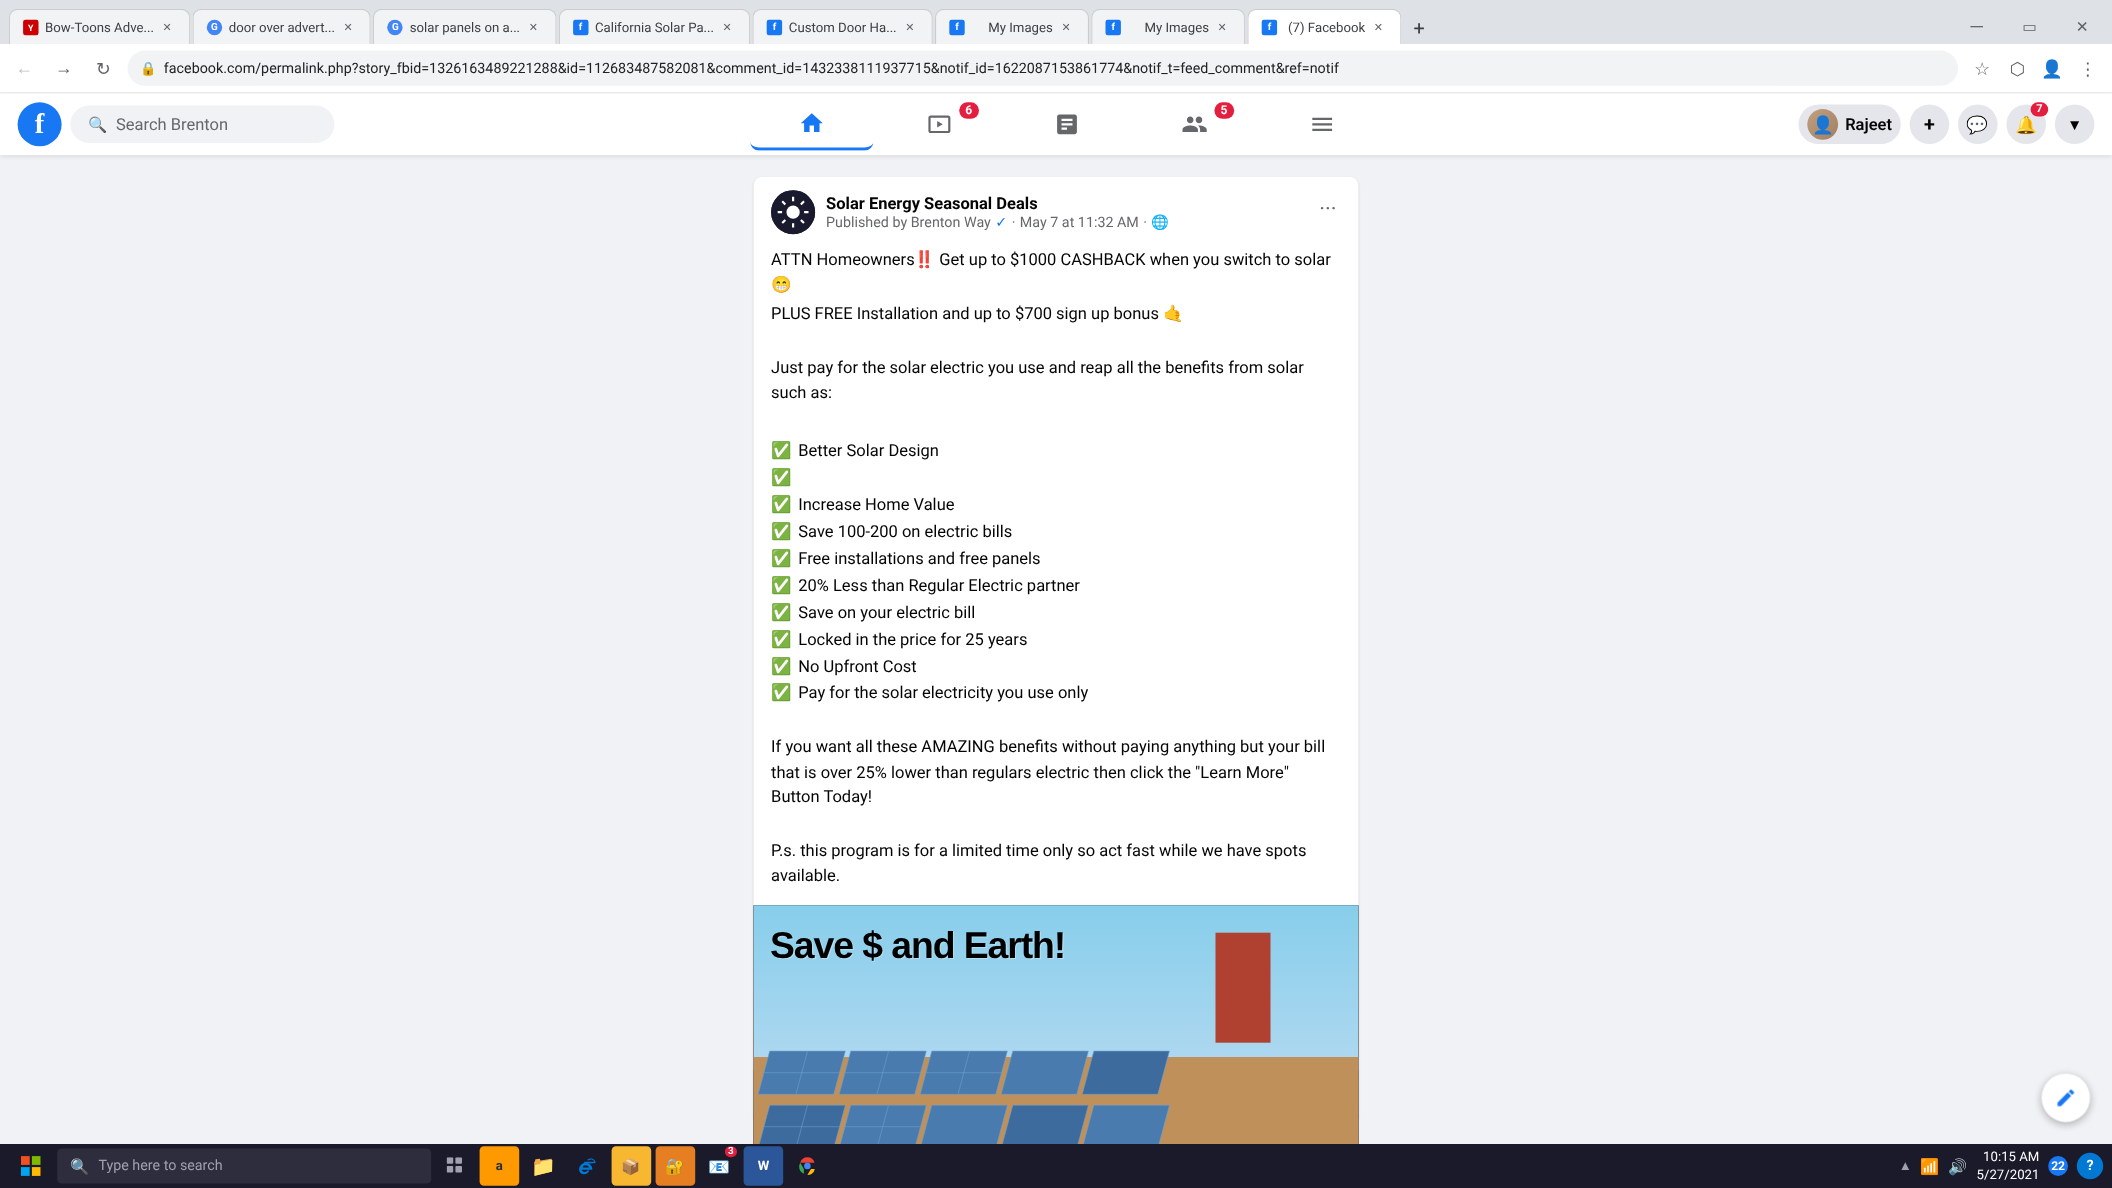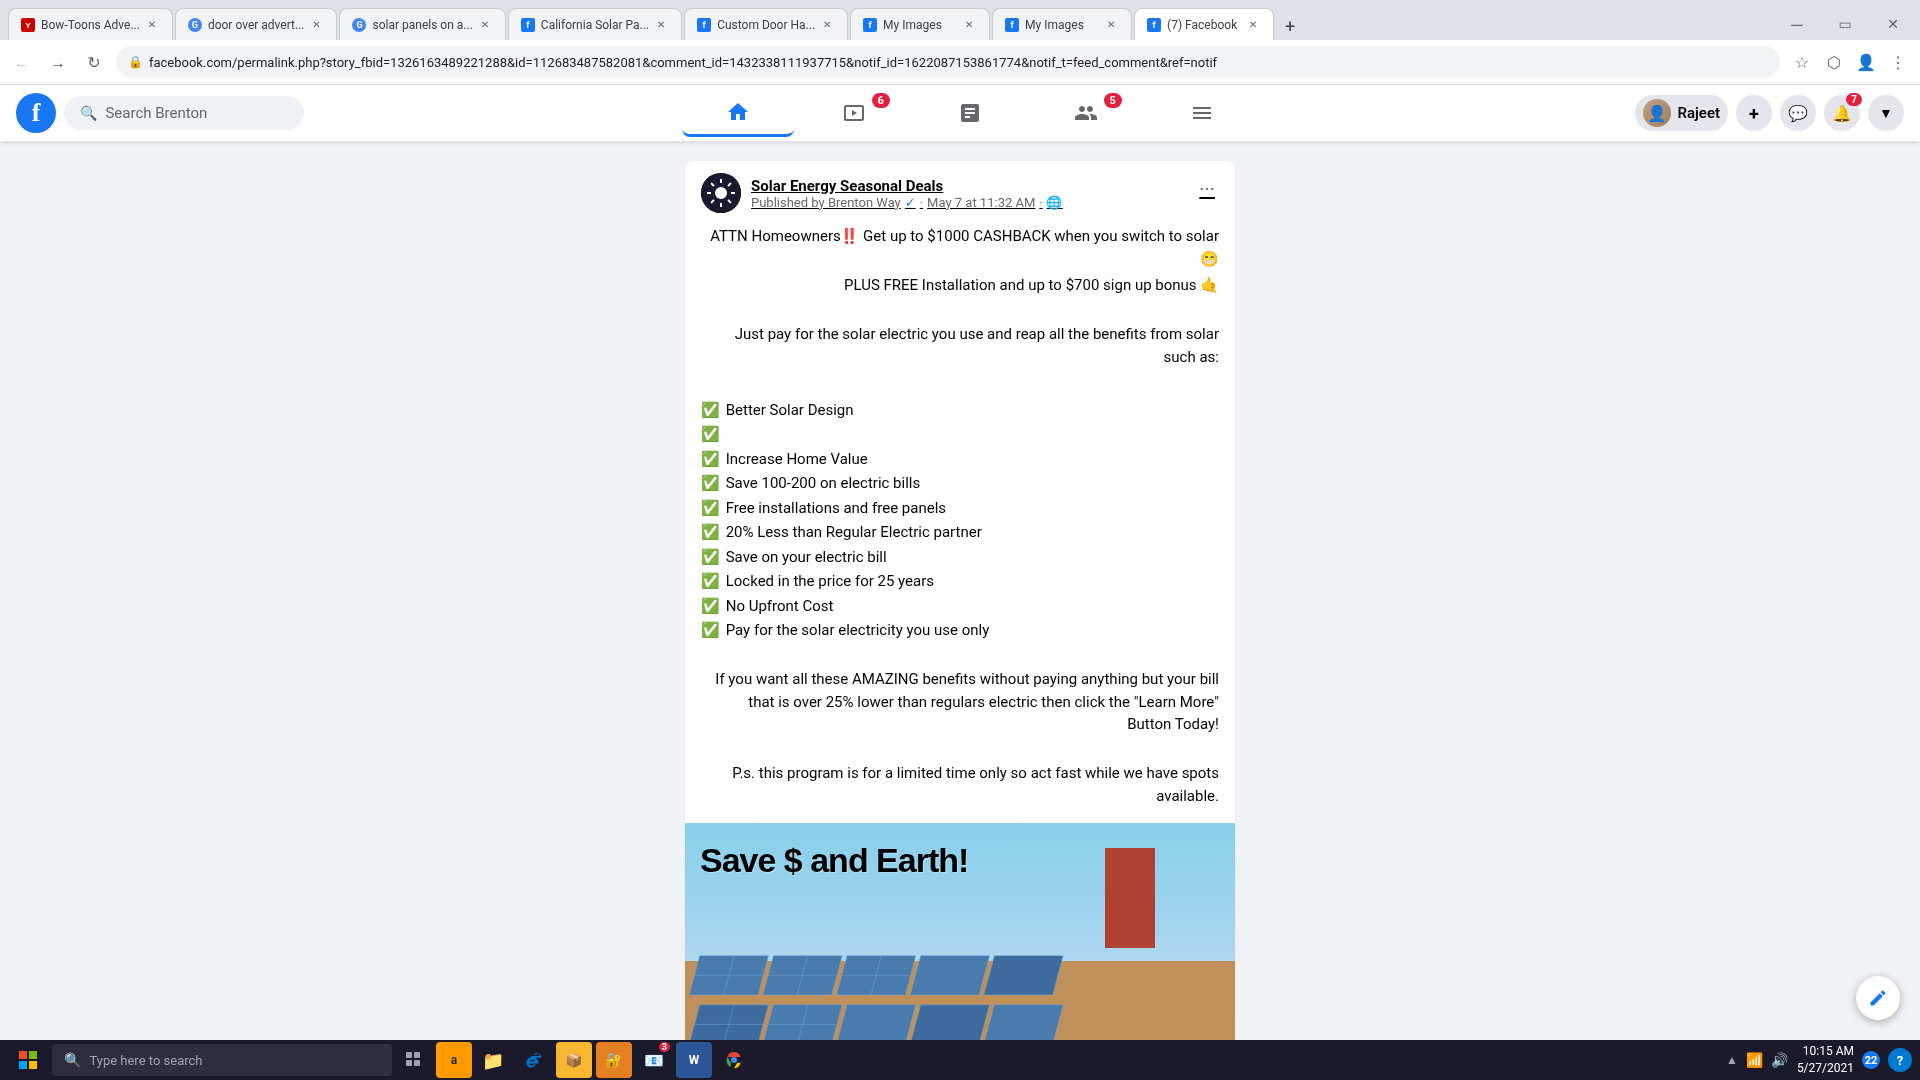--- a/index.html
+++ b/index.html
@@ -1,21 +1,21 @@
 <!DOCTYPE html>
 <html><head>
   <meta charset="utf-8">
   <style>
     * { margin: 0; padding: 0; box-sizing: border-box; }
     body { font-family: -apple-system, BlinkMacSystemFont, 'Segoe UI', Roboto, Helvetica, Arial, sans-serif; background: #f0f2f5; width: 1920px; height: 1080px; overflow: hidden; position: relative; }
     .tab-bar { display: flex; align-items: flex-end; padding: 8px 0 0 8px; background: #dee1e6; height: 40px; }
     .tab { display: flex; align-items: center; padding: 0 12px; height: 32px; background: #f1f3f4; border-radius: 8px 8px 0 0; font-size: 12px; color: #3c4043; max-width: 200px; min-width: 140px; cursor: pointer; position: relative; border: 1px solid #ccc; border-bottom: none; margin-right: 2px; }
     .tab.active { background: #fff; z-index: 2; }
     .tab-favicon { width: 14px; height: 14px; margin-right: 6px; flex-shrink: 0; border-radius: 2px; }
-    .tab-title { overflow: hidden; text-overflow: ellipsis; white-space: nowrap; flex: 1; }
+    .tab-title { overflow: hidden; text-overflow: ellipsis; white-space: nowrap; flex: 1; text-align: right; }
     .tab-close { width: 16px; height: 16px; border-radius: 50%; display: flex; align-items: center; justify-content: center; font-size: 10px; color: #5f6368; margin-left: 4px; flex-shrink: 0; cursor: pointer; }
     .tab-new { width: 28px; height: 28px; display: flex; align-items: center; justify-content: center; border-radius: 50%; cursor: pointer; font-size: 18px; color: #3c4043; }
     .browser-controls { display: flex; align-items: center; padding: 6px 8px; background: #fff; border-bottom: 1px solid #e0e0e0; gap: 8px; }
     .nav-btn { width: 28px; height: 28px; display: flex; align-items: center; justify-content: center; border-radius: 50%; cursor: pointer; color: #5f6368; font-size: 16px; }
     .nav-btn.disabled { color: #bdc1c6; cursor: default; }
     .address-bar { flex: 1; height: 32px; background: #f1f3f4; border-radius: 16px; display: flex; align-items: center; padding: 0 12px; font-size: 13px; color: #202124; gap: 6px; }
     .address-bar .lock-icon { color: #5f6368; font-size: 12px; }
     .address-text { flex: 1; overflow: hidden; text-overflow: ellipsis; white-space: nowrap; }
     .browser-actions { display: flex; align-items: center; gap: 4px; }
     .browser-action-btn { width: 28px; height: 28px; display: flex; align-items: center; justify-content: center; border-radius: 50%; cursor: pointer; color: #5f6368; font-size: 16px; }
@@ -33,29 +33,29 @@
     .fb-right-actions { display: flex; align-items: center; gap: 8px; }
     .fb-right-btn { width: 36px; height: 36px; border-radius: 50%; background: #e4e6eb; display: flex; align-items: center; justify-content: center; cursor: pointer; font-size: 16px; color: #050505; position: relative; }
     .fb-right-btn .badge { position: absolute; top: -2px; right: -2px; background: #e41e3f; color: white; font-size: 10px; font-weight: bold; border-radius: 10px; padding: 1px 4px; min-width: 16px; text-align: center; }
     .fb-user-btn { display: flex; align-items: center; gap: 6px; padding: 4px 8px; border-radius: 20px; cursor: pointer; background: #e4e6eb; }
     .fb-user-avatar { width: 28px; height: 28px; border-radius: 50%; background: #c0c0c0; overflow: hidden; }
     .fb-user-name { font-size: 15px; font-weight: 600; color: #050505; }
 
     
     .main-content { background: #f0f2f5; height: calc(1080px - 40px - 44px - 56px - 40px); overflow-y: auto; display: flex; justify-content: center; padding: 20px; }
     .post-card { background: #fff; border-radius: 8px; box-shadow: 0 1px 2px rgba(0,0,0,0.1); width: 550px; max-width: 550px; }
-    .post-header { display: flex; align-items: flex-start; padding: 12px 16px 0; justify-content: space-between; text-decoration: underline; }
+    .post-header { display: flex; align-items: flex-start; padding: 12px 16px 0; justify-content: space-between; }
     .post-author-info { display: flex; align-items: center; gap: 10px; }
     .post-avatar-sunburst { width: 40px; height: 40px; border-radius: 50%; background: #1a1a2e; display: flex; align-items: center; justify-content: center; }
     .post-name-meta { display: flex; flex-direction: column; }
     .post-page-name { font-size: 15px; font-weight: 700; color: #050505; }
     .post-meta { font-size: 13px; color: #65676b; display: flex; align-items: center; gap: 4px; }
     .post-more { color: #65676b; cursor: pointer; font-size: 20px; padding: 4px; border-radius: 50%; }
     .post-body { padding: 12px 16px; }
-    .post-text { font-size: 15px; color: #050505; line-height: 1.5; text-align: right; }
+    .post-text { font-size: 15px; color: #050505; line-height: 1.5; }
     .post-text p { margin-bottom: 4px; }
     .checklist { margin: 4px 0; }
     .checklist-item { display: flex; align-items: flex-start; gap: 6px; font-size: 15px; color: #050505; margin-bottom: 2px; }
     .check-emoji { color: #2e7d32; }
     .post-image-container { width: 100%; background: #000; overflow: hidden; }
     .solar-image { width: 100%; height: 250px; background: linear-gradient(180deg, #87ceeb 0%, #87ceeb 30%, #c0905a 60%, #a0522d 100%); position: relative; display: flex; align-items: flex-start; justify-content: center; overflow: hidden; text-decoration: underline; }
 
     
     .taskbar { position: fixed; bottom: 0; left: 0; width: 1920px; height: 40px; background: #1a1a2a; display: flex; align-items: center; padding: 0 8px; gap: 4px; z-index: 1000; }
     .start-btn { width: 40px; height: 36px; display: flex; align-items: center; justify-content: center; cursor: pointer; }

